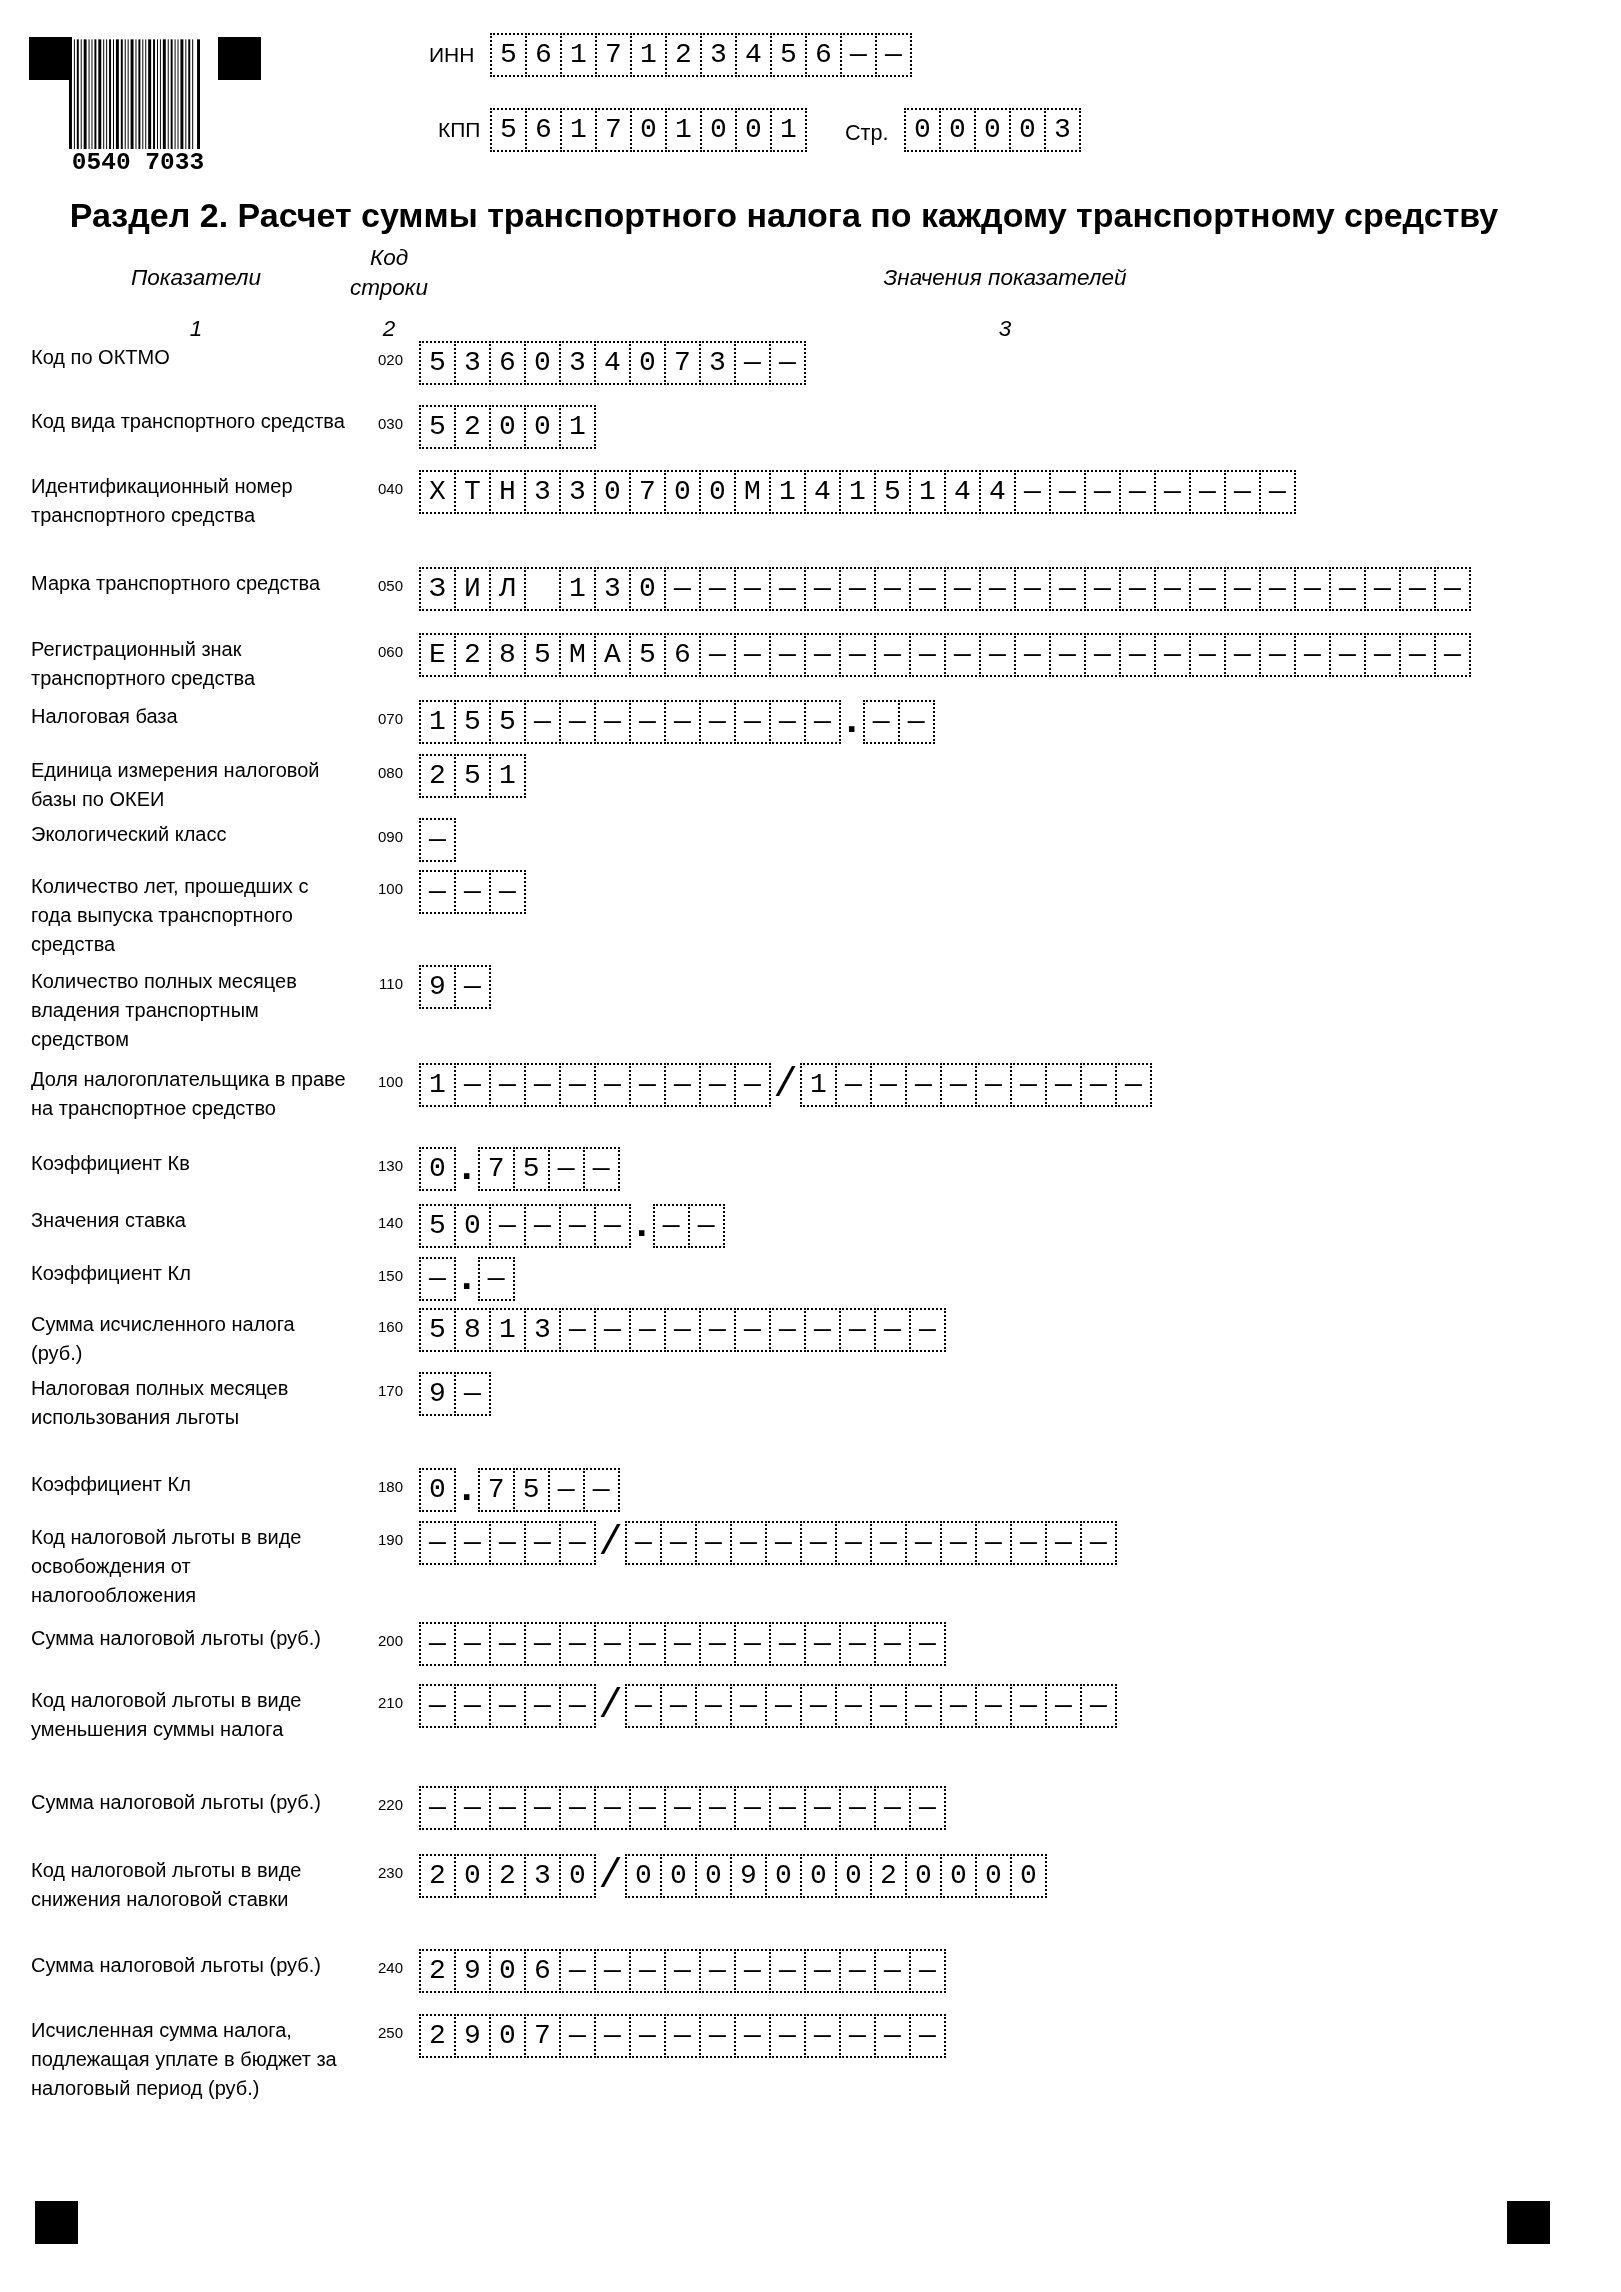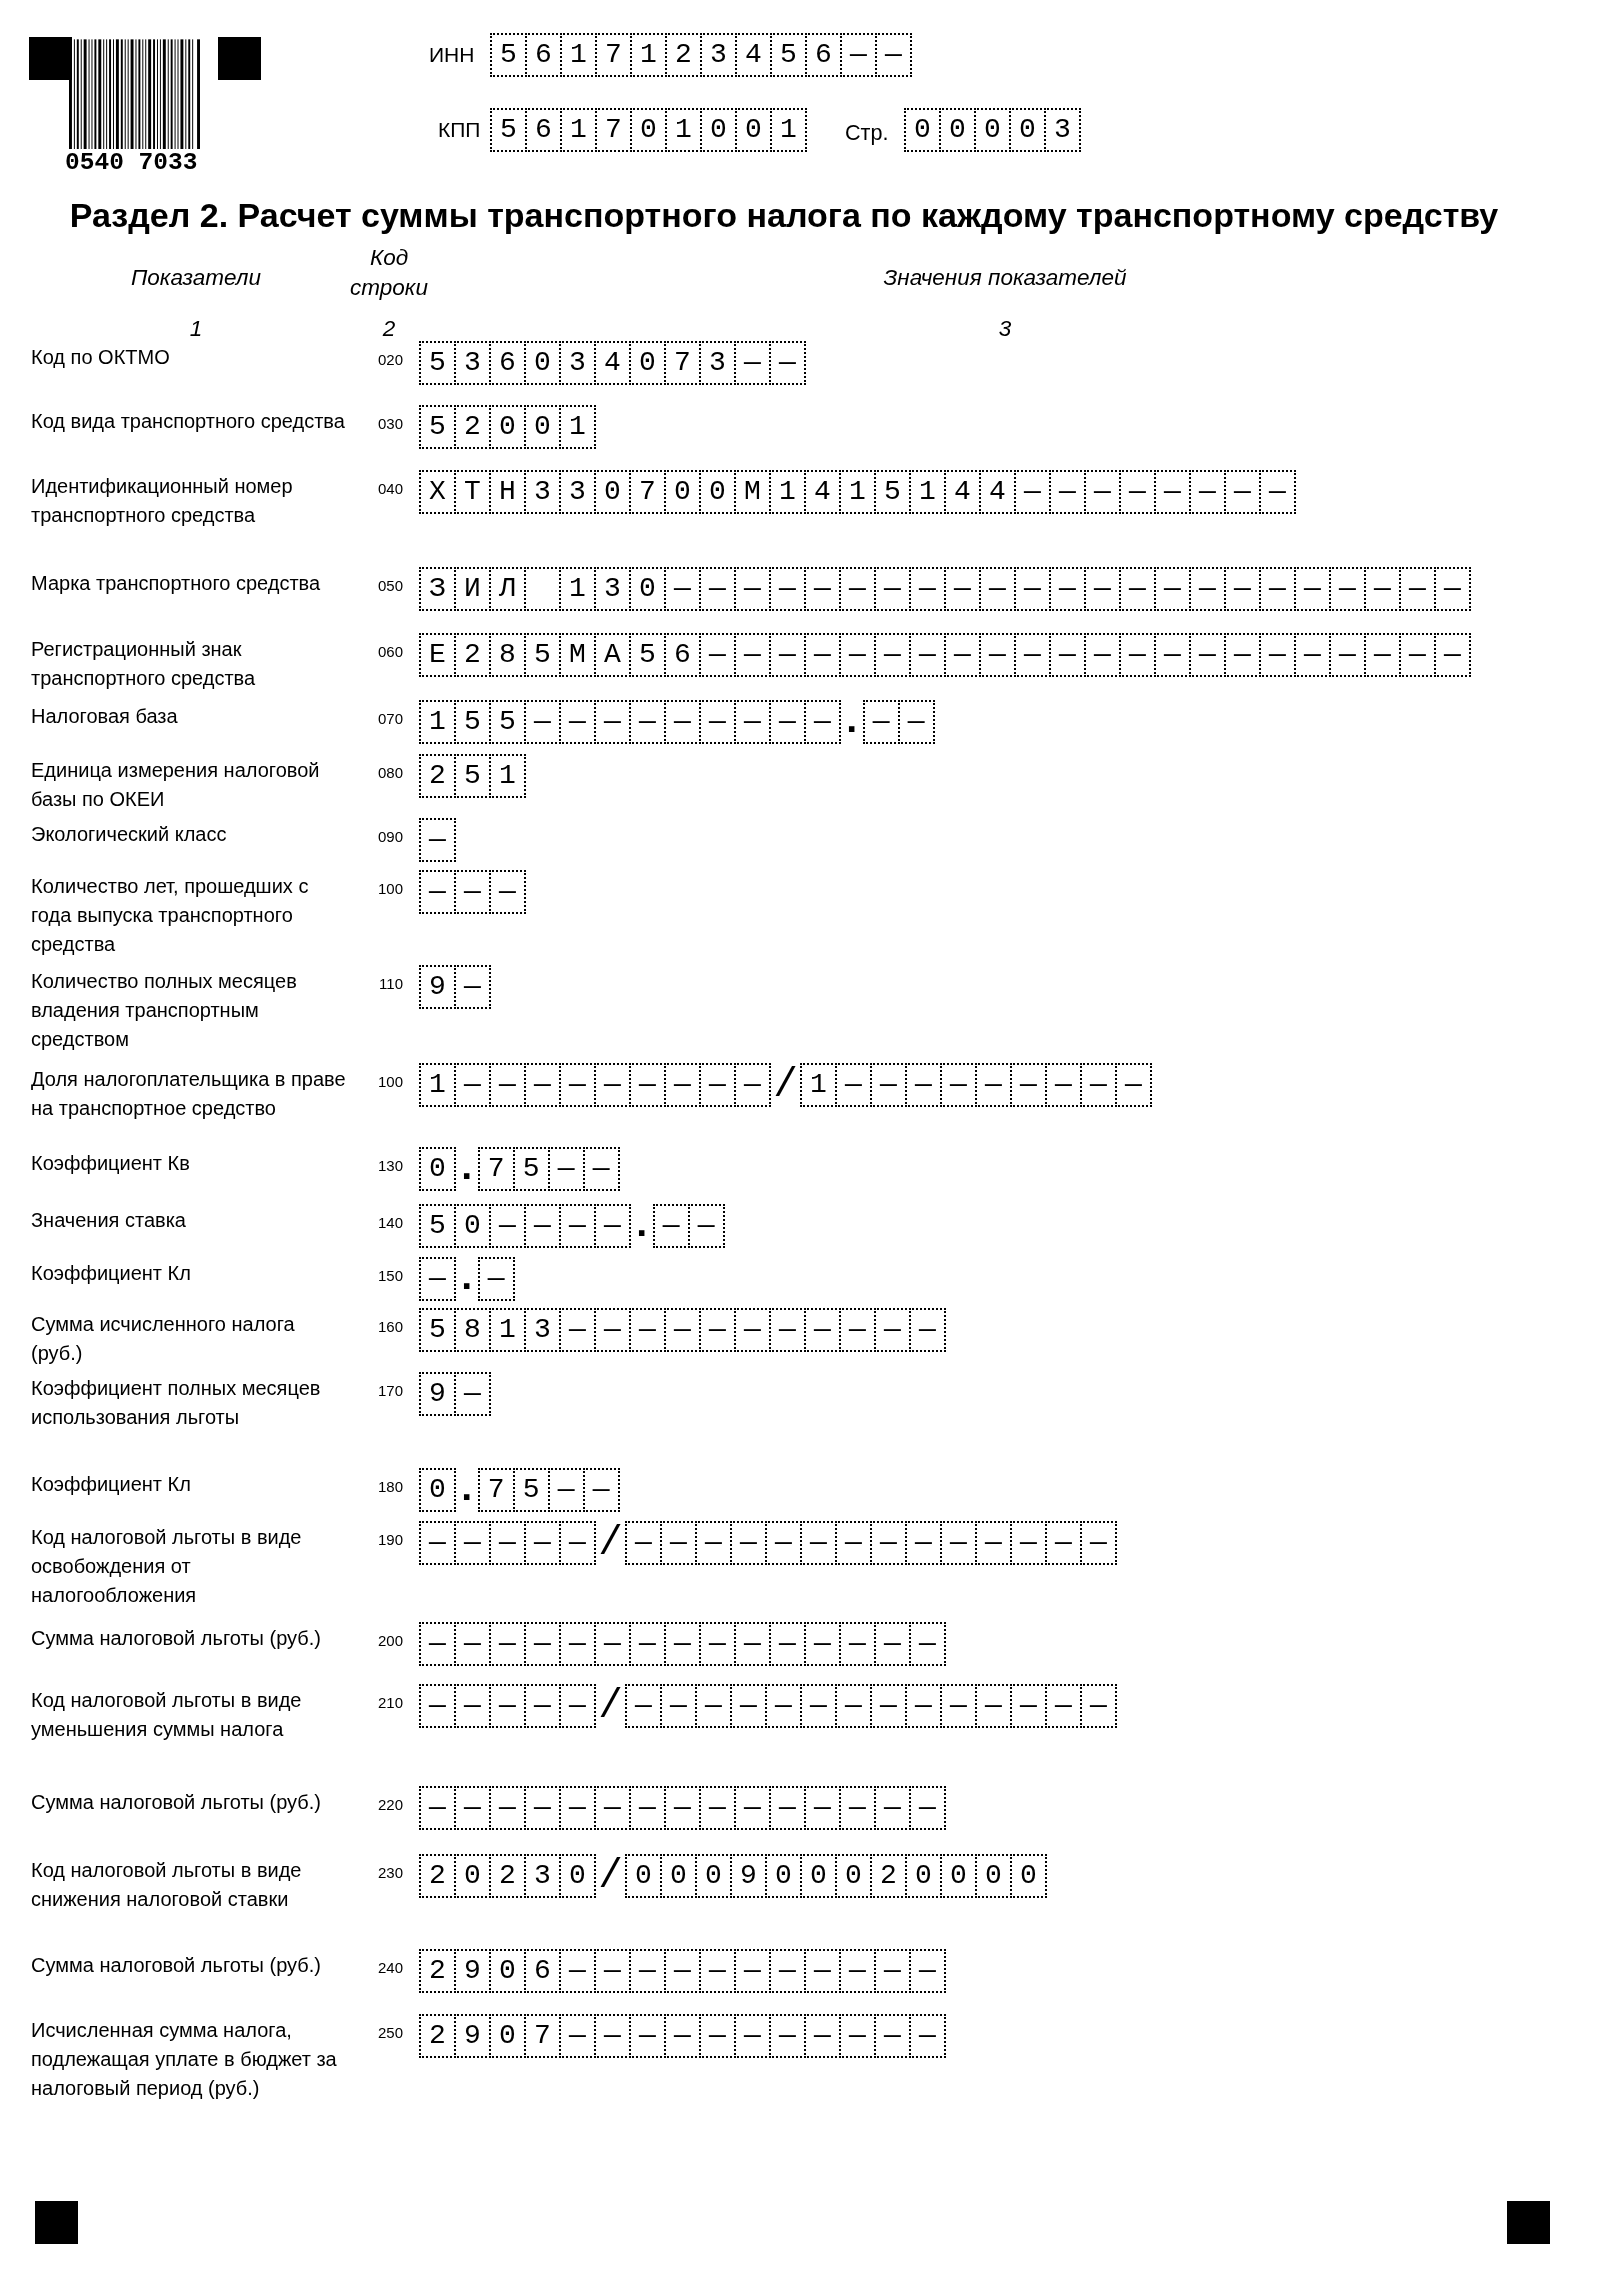--- a/index.html
+++ b/index.html
@@ -5,21 +5,21 @@
   html,body{margin:0;padding:0}
   body{
     width:1621px;height:2293px;background:#fff;position:relative;
     font-family:"Liberation Sans",sans-serif;color:#000;overflow:hidden;
   }
   .sq{position:absolute;width:43px;height:43px;background:#000}
   
   .barcode{position:absolute;left:69px;top:39px;width:131px;height:147px}
   .barcode svg{display:block}
   .barcode-digits{
-    position:absolute;left:-3.9px;top:110px;width:139px;text-align:left;
+    position:absolute;left:-3.9px;top:110px;width:139px;text-align:right;
     background:#fff;font-family:"Liberation Mono",monospace;font-size:24.5px;font-weight:bold;
     letter-spacing:0px;white-space:pre;
   }
   
   .hdr-label{position:absolute;font-size:21px}
   .cell-row{position:absolute;display:flex}
   .cell{
     box-sizing:border-box;flex:0 0 auto;width:37px;height:44px;
     border:2px dotted #000;background:#fff;
     display:flex;align-items:center;justify-content:center;
@@ -451,21 +451,21 @@
           <div class="cell">—</div>
           <div class="cell">—</div>
           <div class="cell">—</div>
           <div class="cell">—</div>
           <div class="cell">—</div>
           <div class="cell">—</div>
         </div>
       </div>
   </div>
     <div class="form-row" style="top: 1372px;">
-    <div class="row-label">Коэффициент полных месяцев использования льготы</div>
+    <div class="row-label">Налоговая полных месяцев использования льготы</div>
     <div class="row-code">170</div>
     <div class="row-value">
         <div class="cell-group">
           <div class="cell">9</div>
           <div class="cell">—</div>
         </div>
       </div>
   </div>
     <div class="form-row" style="top: 1468px;">
     <div class="row-label">Коэффициент Кл</div>

